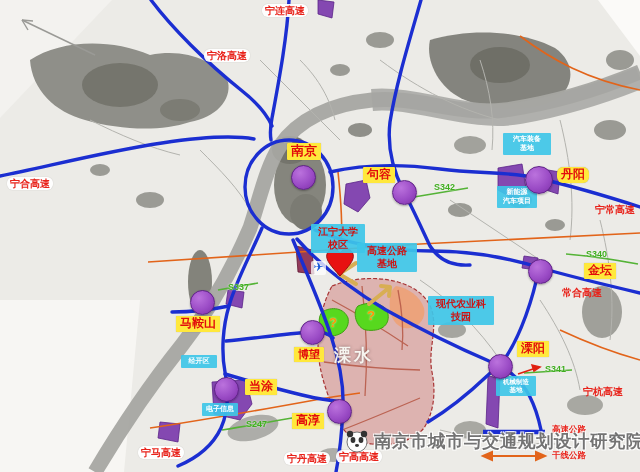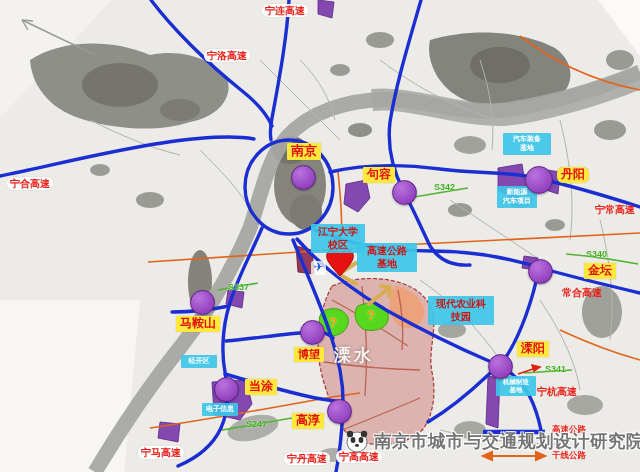--- a/index.html
+++ b/index.html
@@ -246,21 +246,21 @@
   <div class="district" style="left:334px;top:344px;"><span>溧水</span></div>
 
   <div class="hwy boxed" style="left:262px;top:4px;"><span>宁连高速</span></div>
   <div class="hwy boxed" style="left:204px;top:49px;"><span>宁洛高速</span></div>
   <div class="hwy boxed" style="left:7px;top:177px;"><span>宁合高速</span></div>
   <div class="hwy boxed" style="left:138px;top:446px;"><span>宁马高速</span></div>
   <div class="hwy boxed" style="left:284px;top:452px;"><span>宁丹高速</span></div>
   <div class="hwy boxed" style="left:336px;top:450px;"><span>宁高高速</span></div>
   <div class="hwy" style="left:595px;top:204px;"><span>宁常高速</span></div>
   <div class="hwy" style="left:562px;top:287px;"><span>常合高速</span></div>
-  <div class="hwy" style="left:537px;top:386px;"><span>宁杭高速</span></div>
+  <div class="hwy" style="left:537px;top:386px;padding-left:46px;"><span>宁杭高速</span></div>
 
   <div class="legend-label" style="left:552px;top:424px;"><span>高速公路</span></div>
   <div class="legend-label" style="left:552px;top:450px;"><span>干线公路</span></div>
 
   <div class="route" style="left:434px;top:182px;"><span>S342</span></div>
   <div class="route" style="left:586px;top:249px;"><span>S340</span></div>
   <div class="route" style="left:545px;top:364px;"><span>S341</span></div>
   <div class="route" style="left:228px;top:282px;"><span>S337</span></div>
   <div class="route" style="left:246px;top:419px;"><span>S247</span></div>
 

